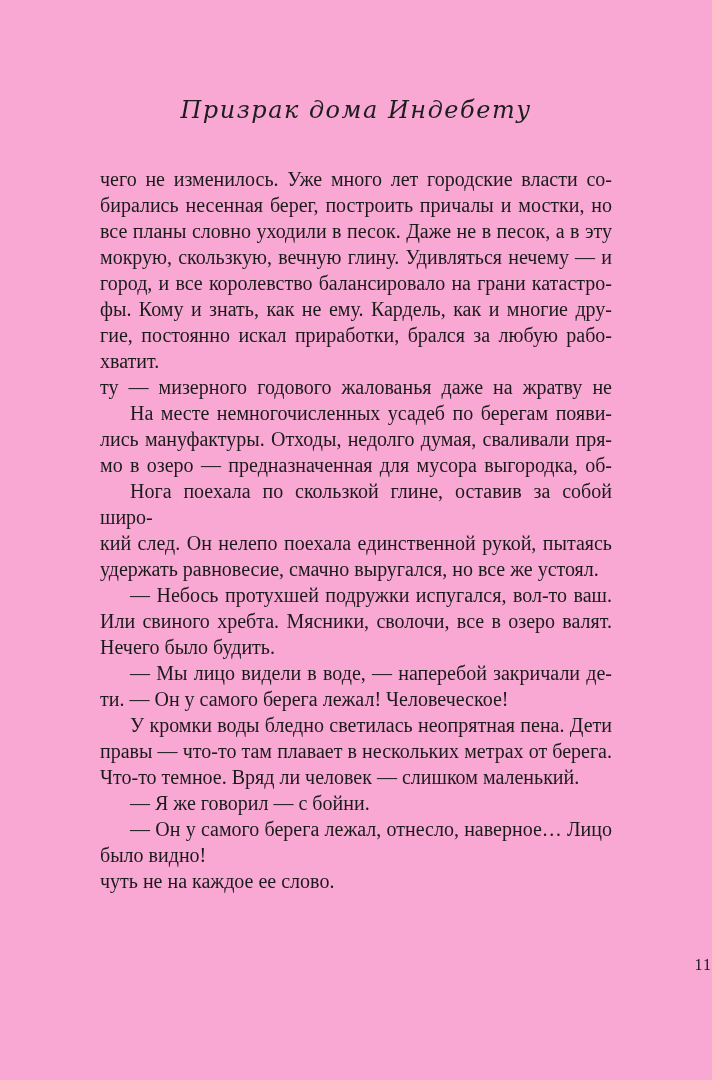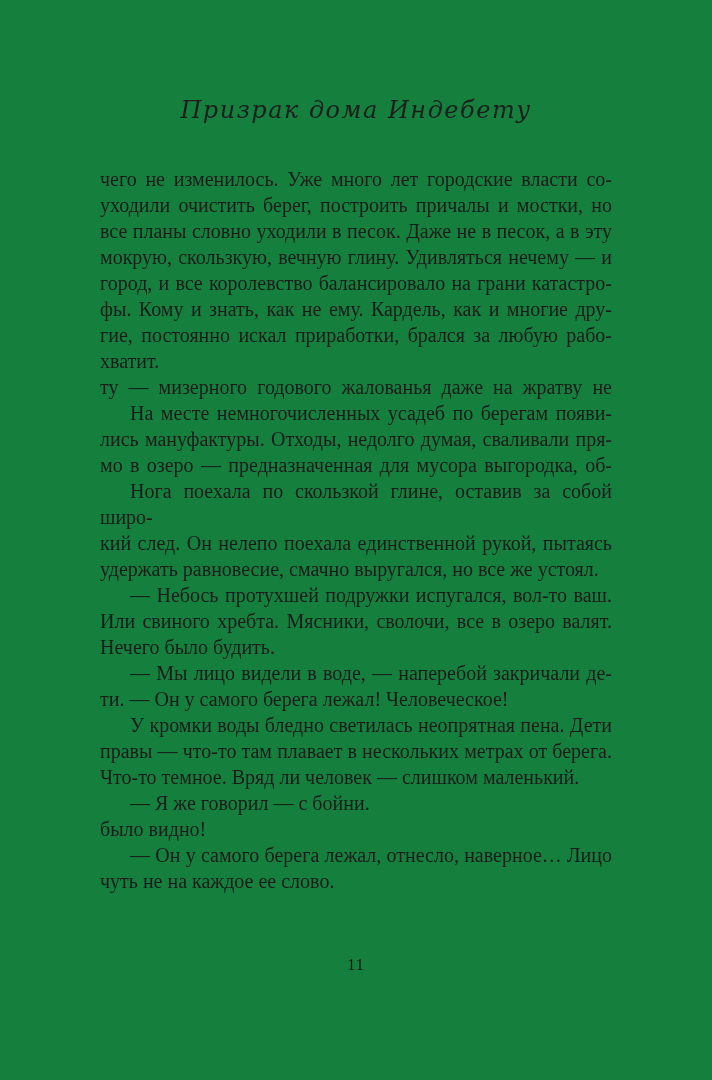--- a/index.html
+++ b/index.html
@@ -8,21 +8,21 @@
     height: 1080px;
     background: #fdfdfd;
     position: relative;
     overflow: hidden;
     font-family: "Liberation Serif", serif;
     color: #1b1b1b;
   }
   .page {
     position: absolute;
     inset: 0;
-    background: #15803d;
+    background: #f9a8d4;
   }
   .running-head {
     position: absolute;
     top: 96px;
     left: 0;
     width: 712px;
     text-align: center;
     font-family: "DejaVu Serif", serif;
     font-style: italic;
     font-weight: 500;
@@ -48,36 +48,36 @@
     text-align-last: left;
   }
   .para.indent .line.first {
     text-indent: 30px;
   }
   .page-number {
     position: absolute;
     top: 956px;
     left: 0;
     width: 712px;
-    text-align: center;
+    text-align: right;
     font-size: 16px;
     letter-spacing: 1px;
     color: #161616;
   }
 </style>
 </head>
 <body>
 
 <div class="page">
   <div class="running-head">Призрак дома Индебету</div>
 
   <div class="body-text">
       <div class="para">
         <div class="line first">чего не изменилось. Уже много лет городские власти со-</div>
-        <div class="line">уходили очистить берег, построить причалы и мостки, но</div>
+        <div class="line">бирались несенная берег, построить причалы и мостки, но</div>
         <div class="line">все планы словно уходили в песок. Даже не в песок, а в эту</div>
         <div class="line">мокрую, скользкую, вечную глину. Удивляться нечему — и</div>
         <div class="line">город, и все королевство балансировало на грани катастро-</div>
         <div class="line">фы. Кому и знать, как не ему. Кардель, как и многие дру-</div>
         <div class="line">гие, постоянно искал приработки, брался за любую рабо-</div>
         <div class="line last">хватит.</div>
         <div class="line">ту — мизерного годового жалованья даже на жратву не</div>
       </div>
       <div class="para indent">
         <div class="line first">На месте немногочисленных усадеб по берегам появи-</div>
@@ -100,22 +100,22 @@
       </div>
       <div class="para indent">
         <div class="line first">У кромки воды бледно светилась неопрятная пена. Дети</div>
         <div class="line">правы — что-то там плавает в нескольких метрах от берега.</div>
         <div class="line last">Что-то темное. Вряд ли человек — слишком маленький.</div>
       </div>
       <div class="para indent">
         <div class="line first last">— Я же говорил — с бойни.</div>
       </div>
       <div class="para indent">
+        <div class="line first">— Он у самого берега лежал, отнесло, наверное… Лицо</div>
         <div class="line last">было видно!</div>
-        <div class="line first">— Он у самого берега лежал, отнесло, наверное… Лицо</div>
       </div>
       <div class="para indent">
         <div class="line last">чуть не на каждое ее слово.</div>
       </div>
     </div>
 
   <div class="page-number">11</div>
 </div>
 
 </body></html>

